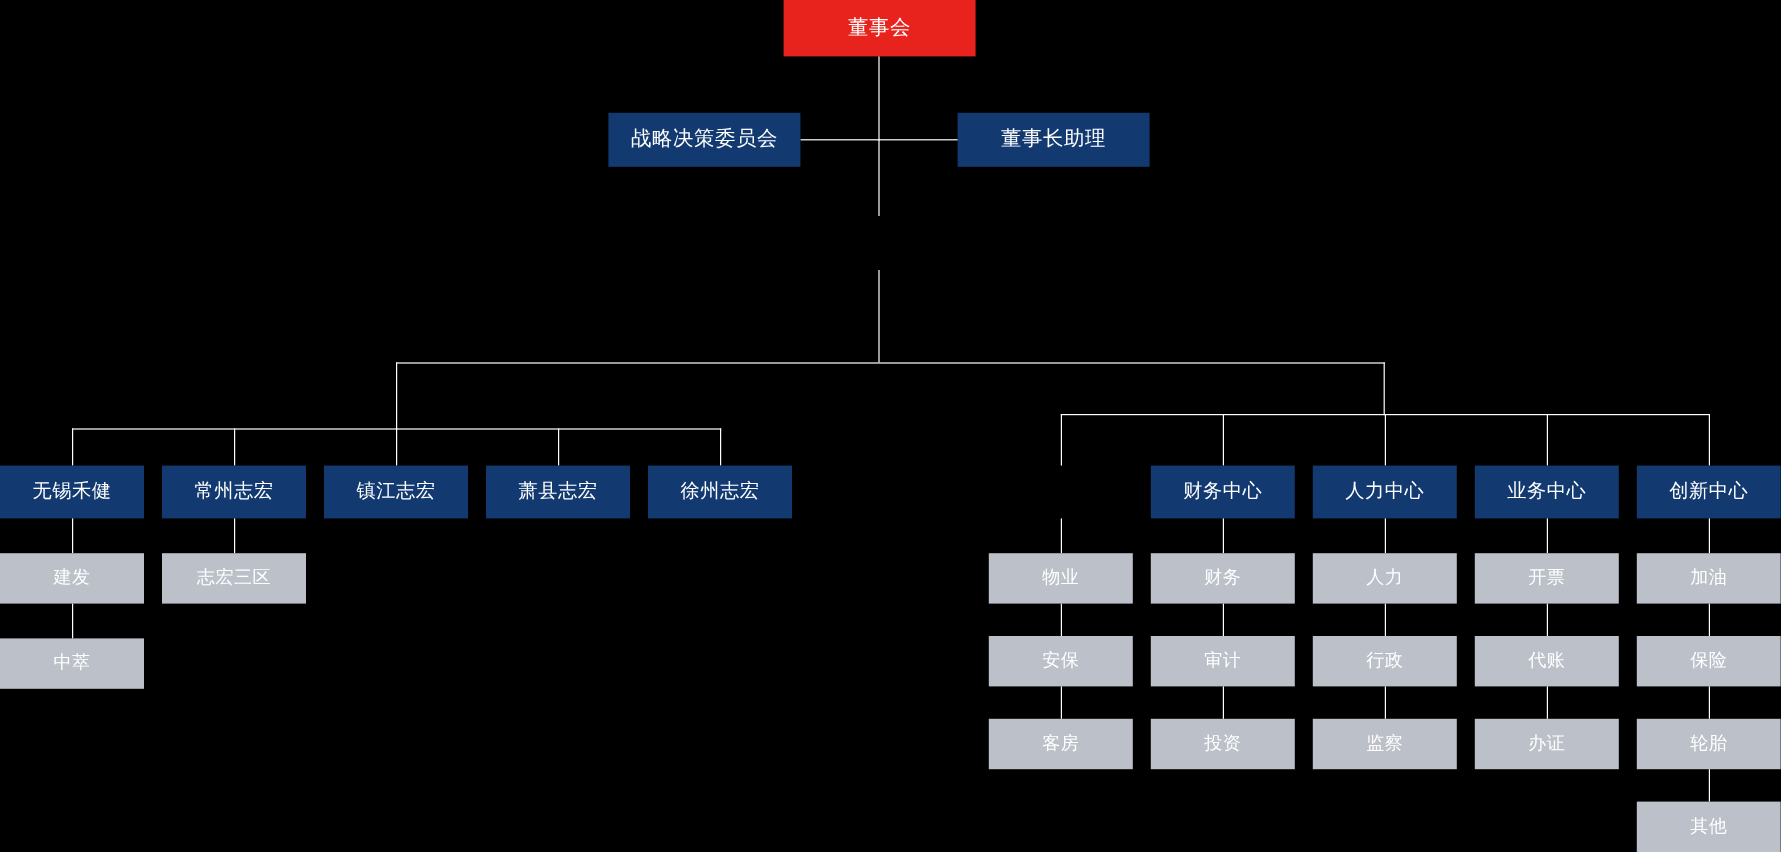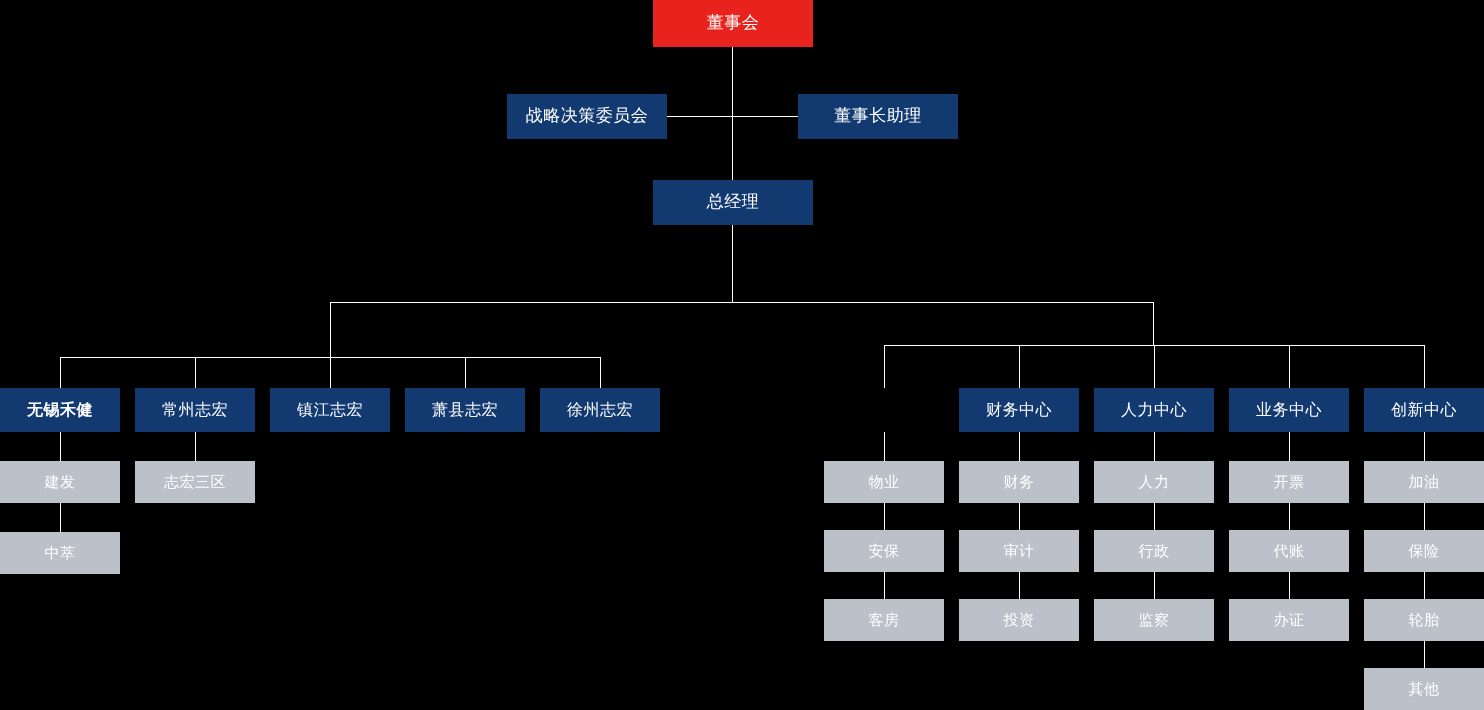--- a/index.html
+++ b/index.html
@@ -68,35 +68,34 @@
 
   <div class="conn h" style="left:667px; top:116px; width:66px;"></div>
   <div class="conn h" style="left:732px; top:116px; width:67px;"></div>
 
   <div class="node blue" style="left:507px; top:94px; width:160px; height:45px;">战略决策委员会</div>
 
   <div class="node blue" style="left:798px; top:94px; width:160px; height:45px;">董事长助理</div>
 
   <div class="conn v" style="left:732px; top:116px; height:64px;"></div>
 
-  <div class="node blue" style="left:653px; top:180px; width:160px; height:45px;">总经理</div>
 
   <div class="conn v" style="left:732px; top:225px; height:77px;"></div>
 
   <div class="conn h" style="left:330px; top:302px; width:824px;"></div>
 
   <div class="conn v" style="left:330px; top:302px; height:56px;"></div>
   <div class="conn v" style="left:1153px; top:302px; height:44px;"></div>
 
   <div class="conn h" style="left:60px; top:357px; width:541px;"></div>
 
   <div class="conn h" style="left:884px; top:345px; width:541px;"></div>
 
   <div class="conn v" style="left:60px; top:357px; height:31px;"></div>
-  <div class="node unit" style="left:0px; top:388px; width:120px; height:44px;font-weight:bold;">无锡禾健</div>
+  <div class="node unit" style="left:0px; top:388px; width:120px; height:44px;">无锡禾健</div>
   <div class="conn v" style="left:60px; top:432px; height:29px;"></div>
   <div class="node gray" style="left:0px; top:461px; width:120px; height:42px;">建发</div>
   <div class="conn v" style="left:60px; top:503px; height:29px;"></div>
   <div class="node gray" style="left:0px; top:532px; width:120px; height:42px;">中萃</div>
 
   <div class="conn v" style="left:195px; top:357px; height:31px;"></div>
   <div class="node unit" style="left:135px; top:388px; width:120px; height:44px;">常州志宏</div>
   <div class="conn v" style="left:195px; top:432px; height:29px;"></div>
   <div class="node gray" style="left:135px; top:461px; width:120px; height:42px;">志宏三区</div>
 

